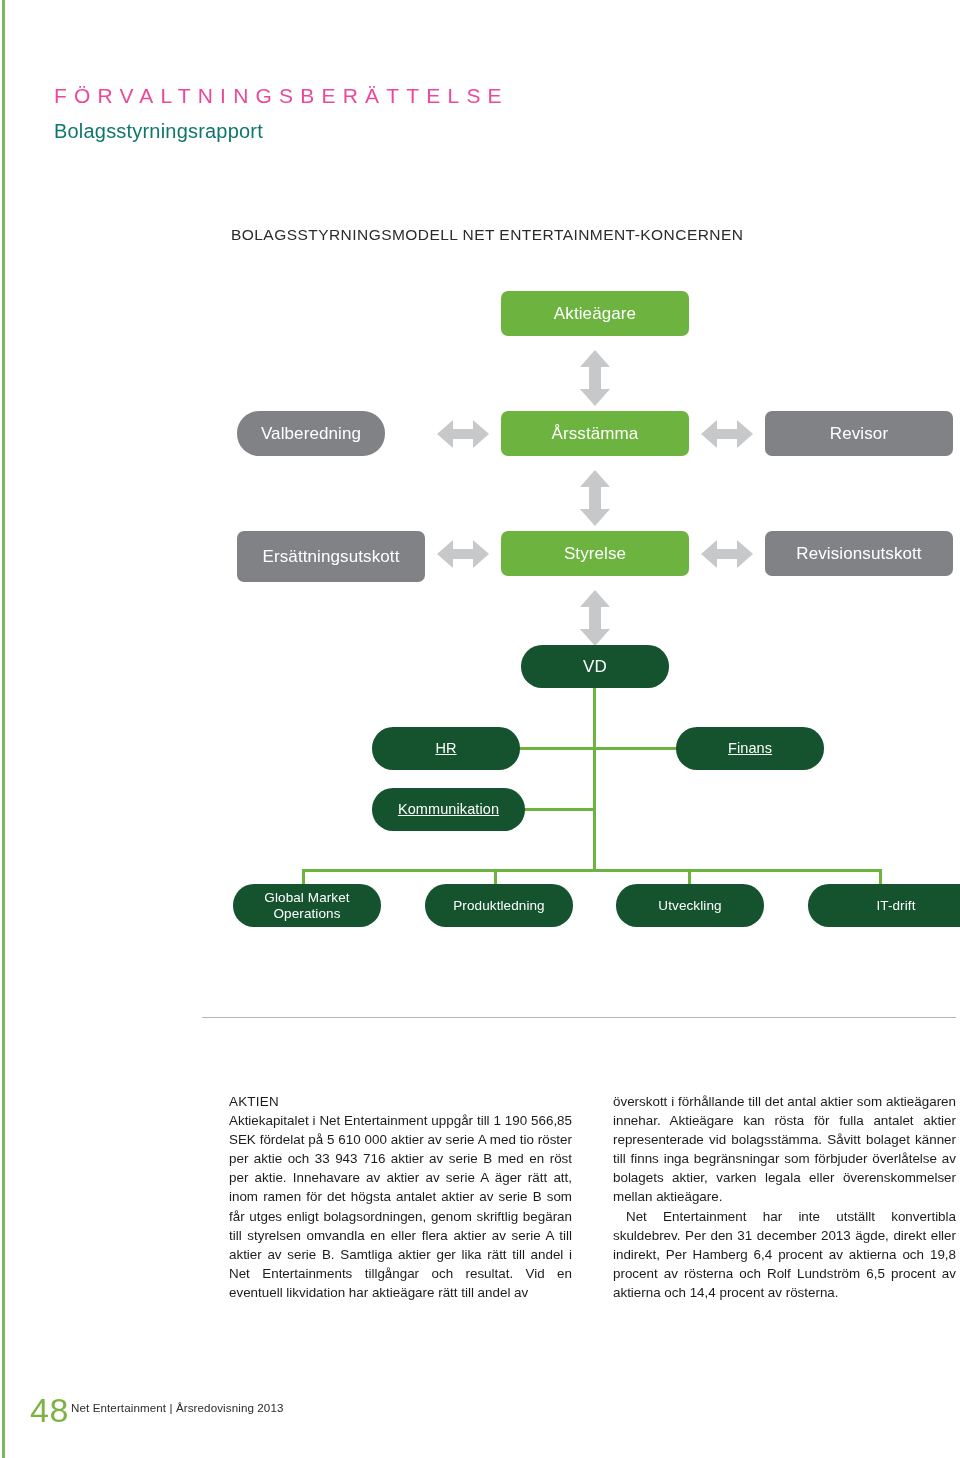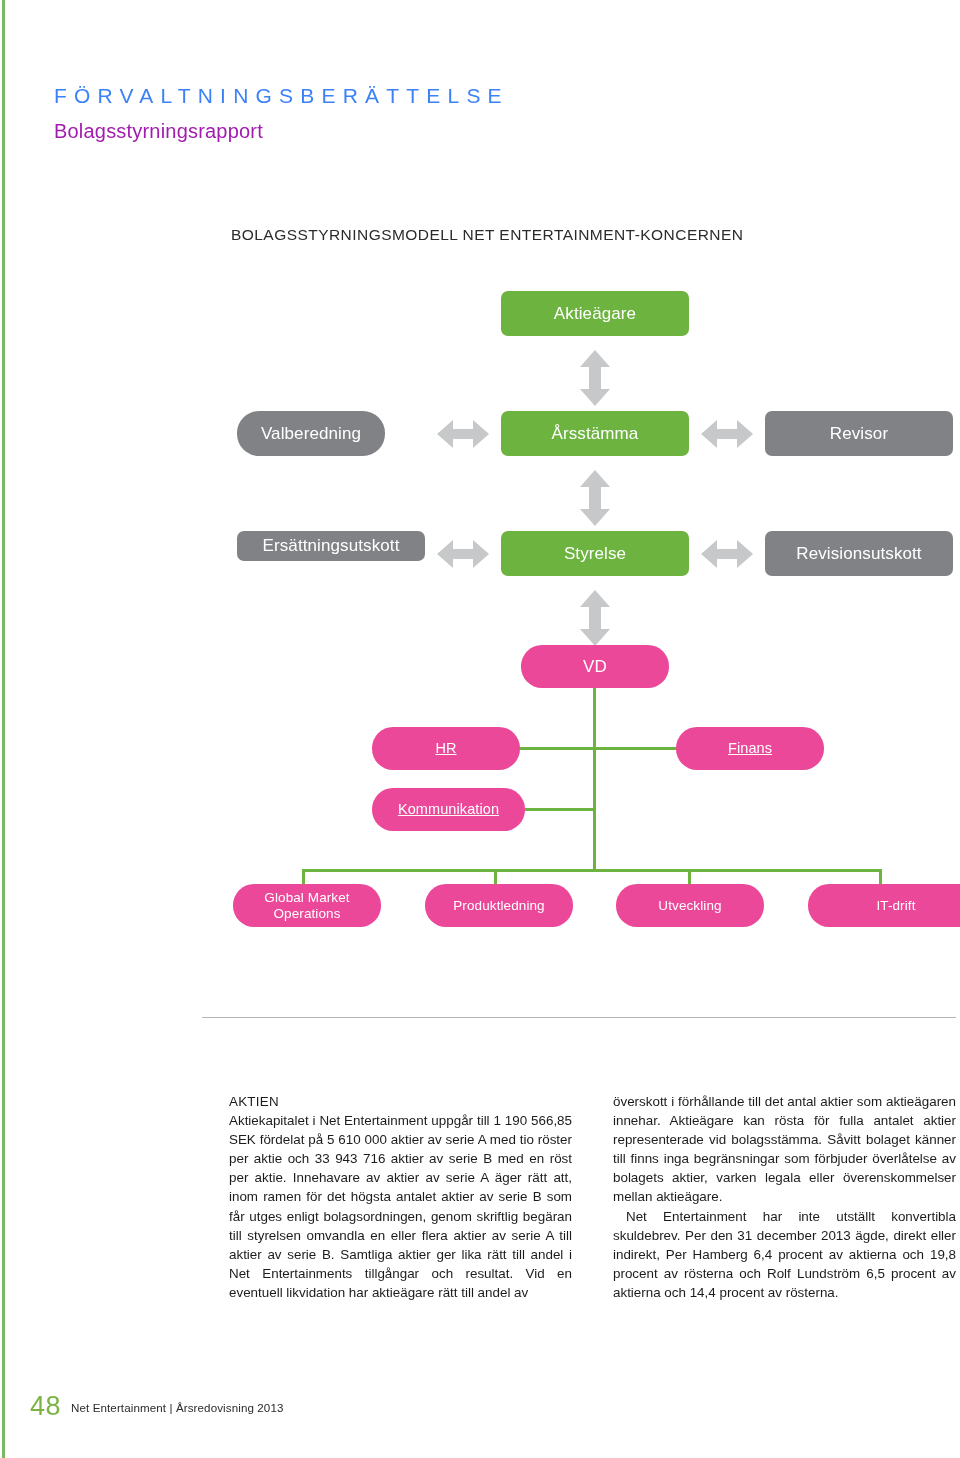--- a/index.html
+++ b/index.html
@@ -13,26 +13,26 @@
 
   
   .edge-rule {
     position: absolute; left: 2px; top: 0; width: 3px; height: 1458px;
     background: #7bb661;
   }
 
   
   .hdr-kicker {
     position: absolute; left: 54px; top: 84px;
-    font-size: 21px; letter-spacing: 7.2px; color: #3b82f6; font-weight: 400;
+    font-size: 21px; letter-spacing: 7.2px; color: #ec4899; font-weight: 400;
     white-space: nowrap;
   }
   .hdr-sub {
     position: absolute; left: 54px; top: 120px;
-    font-size: 20px; color: #a21caf; font-weight: 400; letter-spacing: .2px;
+    font-size: 20px; color: #0f766e; font-weight: 400; letter-spacing: .2px;
   }
 
   
   .sec-title {
     position: absolute; left: 231px; top: 226px;
     font-size: 15.5px; color: #2b2b2b; letter-spacing: .45px; font-weight: 400;
   }
 
   
   .diagram { position: absolute; left: 0; top: 0; width: 960px; height: 960px; }
@@ -43,21 +43,21 @@
     text-align: center;
     color: #ffffff;
     font-size: 17px;
     line-height: 1.16;
     font-weight: 400;
     letter-spacing: .1px;
     z-index: 3;
   }
   .node.green { background: #6cb33f; }
   .node.gray  { background: #808285; }
-  .node.gray-light { background: #ec4899; border-radius: 21px; }
+  .node.gray-light { background: #14532d; border-radius: 21px; }
   .node.small { font-size: 14.5px; text-decoration: underline; }
   .node.xsmall { font-size: 13.5px; }
 
   
   .arrow { position: absolute; z-index: 2; }
   .arrow svg { display: block; }
 
   
   .gline { position: absolute; background: #6cb33f; z-index: 1; }
 
@@ -79,21 +79,21 @@
   .col p { margin: 0; }
   .col p.indent { text-indent: 13px; }
   .col .label {
     display: block; font-size: 13.4px; letter-spacing: .25px;
     color: #1c1c1c; text-align: left;
   }
 
   
   .foot-num {
     position: absolute; left: 30px; top: 1391px;
-    font-size: 27px; color: #7cb342; font-weight: 400; letter-spacing: .5px;
+    font-size: 34px; color: #7cb342; font-weight: 400; letter-spacing: .5px;
   }
   .foot-txt {
     position: absolute; left: 71px; top: 1401px;
     font-size: 11.6px; color: #2b2b2b; letter-spacing: .1px;
   }
 </style>
 </head>
 <body>
 
 <div class="page">
@@ -150,21 +150,21 @@
         <polygon points="0,14 16,0 16,9 36,9 36,0 52,14 36,28 36,19 16,19 16,28" fill="#c7c8ca"></polygon>
       </svg>
     </div>
 
     <div class="arrow" style="left:578px; top:470px;">
       <svg width="34" height="56" viewBox="0 0 34 56">
         <polygon points="17,0 32,17 23,17 23,39 32,39 17,56 2,39 11,39 11,17 2,17" fill="#c7c8ca"></polygon>
       </svg>
     </div>
 
-    <div class="node gray" style="left:237px; top:531px; width:188px; height:30px;">
+    <div class="node gray" style="left:237px; top:531px; width:188px; height:51px;">
       <span>Ersättningsutskott</span>
     </div>
     <div class="node green" style="left:501px; top:531px; width:188px; height:45px;">
       <span>Styrelse</span>
     </div>
     <div class="node gray" style="left:765px; top:531px; width:188px; height:45px;">
       <span>Revisionsutskott</span>
     </div>
 
     <div class="arrow" style="left:437px; top:540px;">

